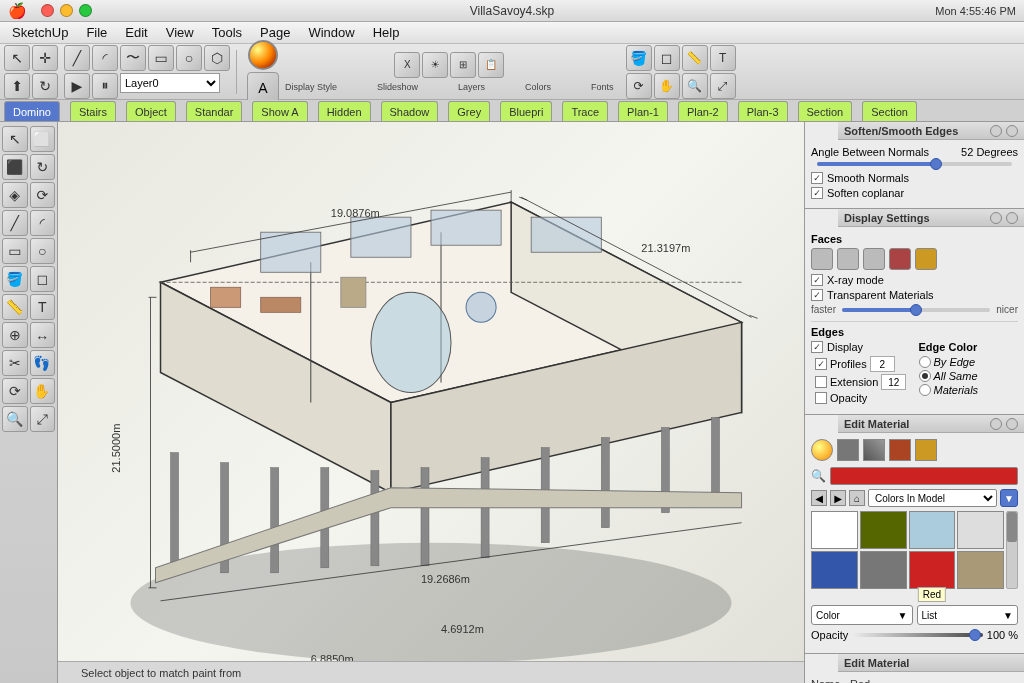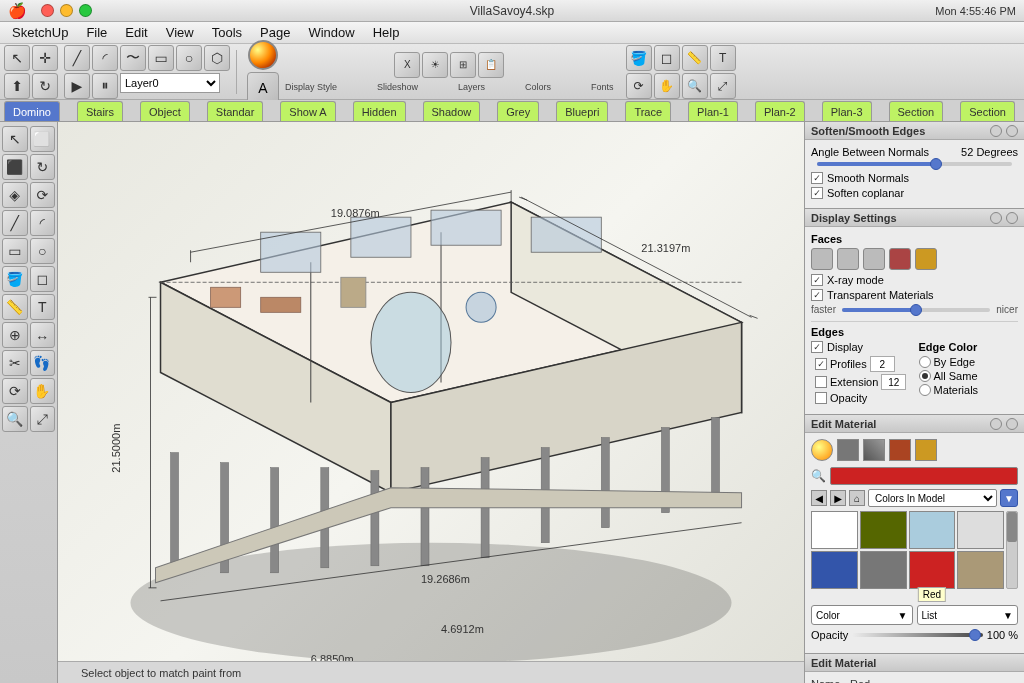--- a/index.html
+++ b/index.html
@@ -38,21 +38,21 @@
     }
     .toolbar-section { display: flex; flex-direction: column; align-items: center; gap: 2px; padding: 0 4px; }
     .toolbar-icon { width: 32px; height: 32px; background: linear-gradient(135deg, #ddd, #bbb); border-radius: 4px; display: flex; align-items: center; justify-content: center; font-size: 16px; cursor: pointer; border: 1px solid #999; }
     .toolbar-separator { width: 1px; height: 44px; background: #aaa; margin: 0 4px; }
     .layer-selector { width: 100px; height: 20px; font-size: 11px; border: 1px solid #999; border-radius: 0; background: white; }
     .color-swatch { width: 30px; height: 30px; border-radius: 50%; background: radial-gradient(circle at 30% 30%, #ff8, #f80, #800); border: 2px solid #888; cursor: pointer; }
 
     
     .tabs-row {
       height: 22px; background: #d0d0d0; display: flex; align-items: flex-end;
-      padding: 0 4px; border-bottom: 1px solid #999; flex-shrink: 0; gap: 17px;
+      padding: 0 4px; border-bottom: 1px solid #999; flex-shrink: 0; gap: 10px;
     }
     .tab {
       height: 20px; padding: 0 8px; display: flex; align-items: center;
       font-size: 11px; cursor: pointer; background: #bef264; border: 1px solid #999;
       border-bottom: none; border-radius: 3px 3px 0 0; color: #333;
     }
     .tab.active { background: #5577cc; color: white; }
 
     
     .content-area { display: flex; flex: 1; overflow: hidden; }
@@ -91,20 +91,21 @@
 
     
     .panel-section {
       background: #ececec; border-bottom: 1px solid #999; 
     }
     .panel-header {
       height: 18px; background: linear-gradient(to bottom, #e0e0e0, #c8c8c8);
       display: flex; align-items: center; padding: 0 6px; font-size: 11px;
       font-weight: bold; color: #333; border-bottom: 1px solid #aaa;
       justify-content: space-between;
+      margin-left: 33px;
     }
     .panel-controls { display: flex; gap: 4px; }
     .panel-btn { width: 12px; height: 12px; border-radius: 50%; border: 1px solid #888; background: #d0d0d0; cursor: pointer; }
     .panel-content { padding: 6px; }
 
     
     .soften-section { padding: 6px; }
     .param-row { display: flex; align-items: center; justify-content: space-between; margin-bottom: 4px; }
     .slider-track { height: 4px; background: #aaa; border-radius: 2px; flex: 1; margin: 0 6px; position: relative; }
     .slider-thumb { width: 12px; height: 12px; background: #5577cc; border-radius: 50%; position: absolute; top: -4px; left: 60%; border: 1px solid #3355aa; }
@@ -136,21 +137,21 @@
     .mat-name-row { display: flex; align-items: center; gap: 4px; margin-bottom: 4px; }
     .mat-name-label { font-size: 11px; color: #333; width: 35px; }
     .mat-name-value { font-size: 11px; color: #333; }
 
     
     .viewport svg { width: 100%; height: 100%; }
 
     
     .edges-row { display: flex; gap: 8px; margin-bottom: 4px; }
     .edges-col { flex: 1; }
-    .radio-row { display: flex; align-items: center; gap: 3px; margin-bottom: 2px; }
+    .radio-row { display: flex; align-items: center; gap: 3px; margin-bottom: 2px; font-style: italic; }
     .radio { width: 12px; height: 12px; border-radius: 50%; border: 1px solid #888; background: white; flex-shrink: 0; display: flex; align-items: center; justify-content: center; }
     .radio.selected::after { content: ''; width: 6px; height: 6px; border-radius: 50%; background: #333; display: block; }
     .inline-input { width: 25px; height: 16px; font-size: 10px; border: 1px solid #aaa; background: white; text-align: center; }
   </style>
 </head>
 <body>
 
 <div class="title-bar">
   <div class="title-bar-controls">
     <span style="font-size:15px; margin-right:8px;">🍎</span>

